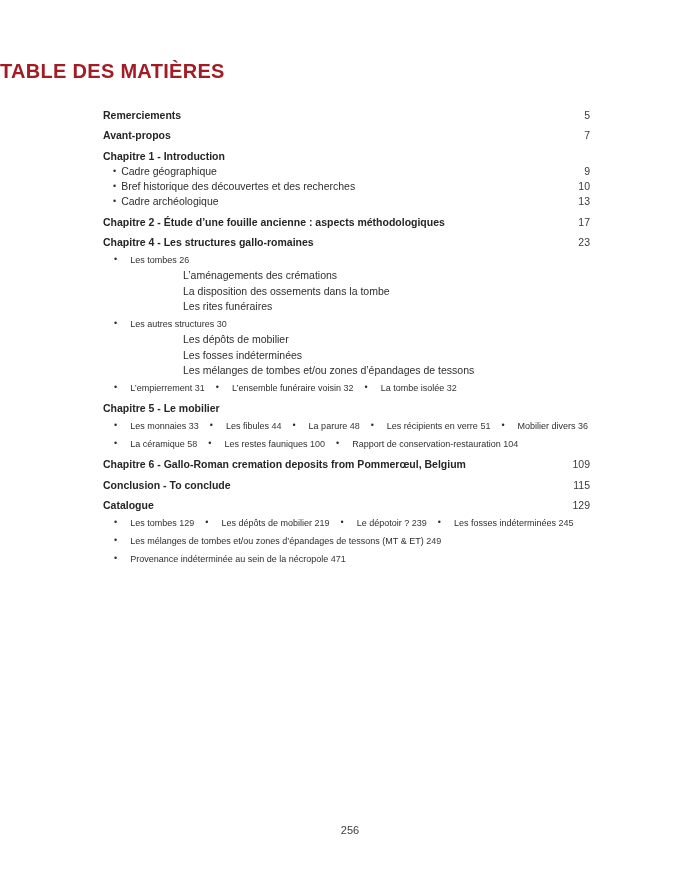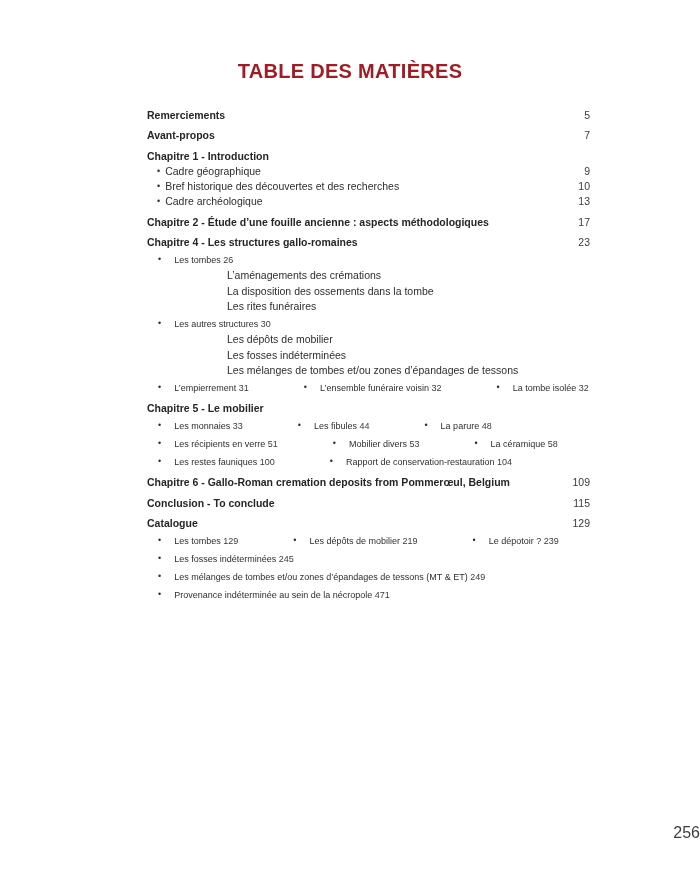--- a/index.html
+++ b/index.html
@@ -13,41 +13,40 @@
     height: 869px;
     background: #ffffff;
     font-family: "Liberation Sans", sans-serif;
     overflow: hidden;
   }
   .doc-title {
     position: absolute;
     top: 60px;
     left: 0;
     width: 100%;
-    text-align: center;
+    text-align: left;
     font-size: 20px;
     font-weight: bold;
     letter-spacing: 0.3px;
     color: #A11C24;
   }
   .toc {
     position: absolute;
     left: 103px;
     top: 108px;
     width: 487px;
   }
   .row {
     display: flex;
     align-items: flex-end;
     height: 15.3px;
     line-height: 15.3px;
     font-size: 10.5px;
     color: #2e2e2e;
     white-space: nowrap;
-    margin-left: 44px;
   }
   .row .label {
     flex: 1;
     overflow: hidden;
   }
   .row .page-num {
     min-width: 34px;
     text-align: right;
     font-weight: normal;
     color: #3a3a3a;
@@ -67,22 +66,22 @@
     color: #2e2e2e;
   }
   .row.bullet1 .bullet { margin-left: 10px; margin-right: 5px; }
   .row.bullet  .bullet { margin-left: 11px; margin-right: 13px; }
   .row.sub .label { padding-left: 80px; }
   .footer-num {
     position: absolute;
     top: 824px;
     left: 0;
     width: 100%;
-    text-align: right;
-    font-size: 16px;
+    text-align: center;
+    font-size: 11px;
     color: #3d3d3d;
   }
 </style>
 </head>
 <body>
 
 <div class="page">
 
   <div class="doc-title" style="color: rgb(161, 28, 36);">TABLE DES MATIÈRES</div>
 
@@ -153,21 +152,21 @@
     <span class="label"><span class="bullet">•</span><span class="text">Les fibules</span></span>
     <span class="page-num">44</span>
   </div><div class="row bullet">
     <span class="label"><span class="bullet">•</span><span class="text">La parure</span></span>
     <span class="page-num">48</span>
   </div><div class="row bullet">
     <span class="label"><span class="bullet">•</span><span class="text">Les récipients en verre</span></span>
     <span class="page-num">51</span>
   </div><div class="row bullet">
     <span class="label"><span class="bullet">•</span><span class="text">Mobilier divers</span></span>
-    <span class="page-num">53</span>
+    <span class="page-num">36</span>
   </div><div class="row bullet">
     <span class="label"><span class="bullet">•</span><span class="text">La céramique</span></span>
     <span class="page-num">58</span>
   </div><div class="row bullet">
     <span class="label"><span class="bullet">•</span><span class="text">Les restes fauniques</span></span>
     <span class="page-num">100</span>
   </div><div class="row bullet">
     <span class="label"><span class="bullet">•</span><span class="text">Rapport de conservation-restauration</span></span>
     <span class="page-num">104</span>
   </div><div class="row chapter">

